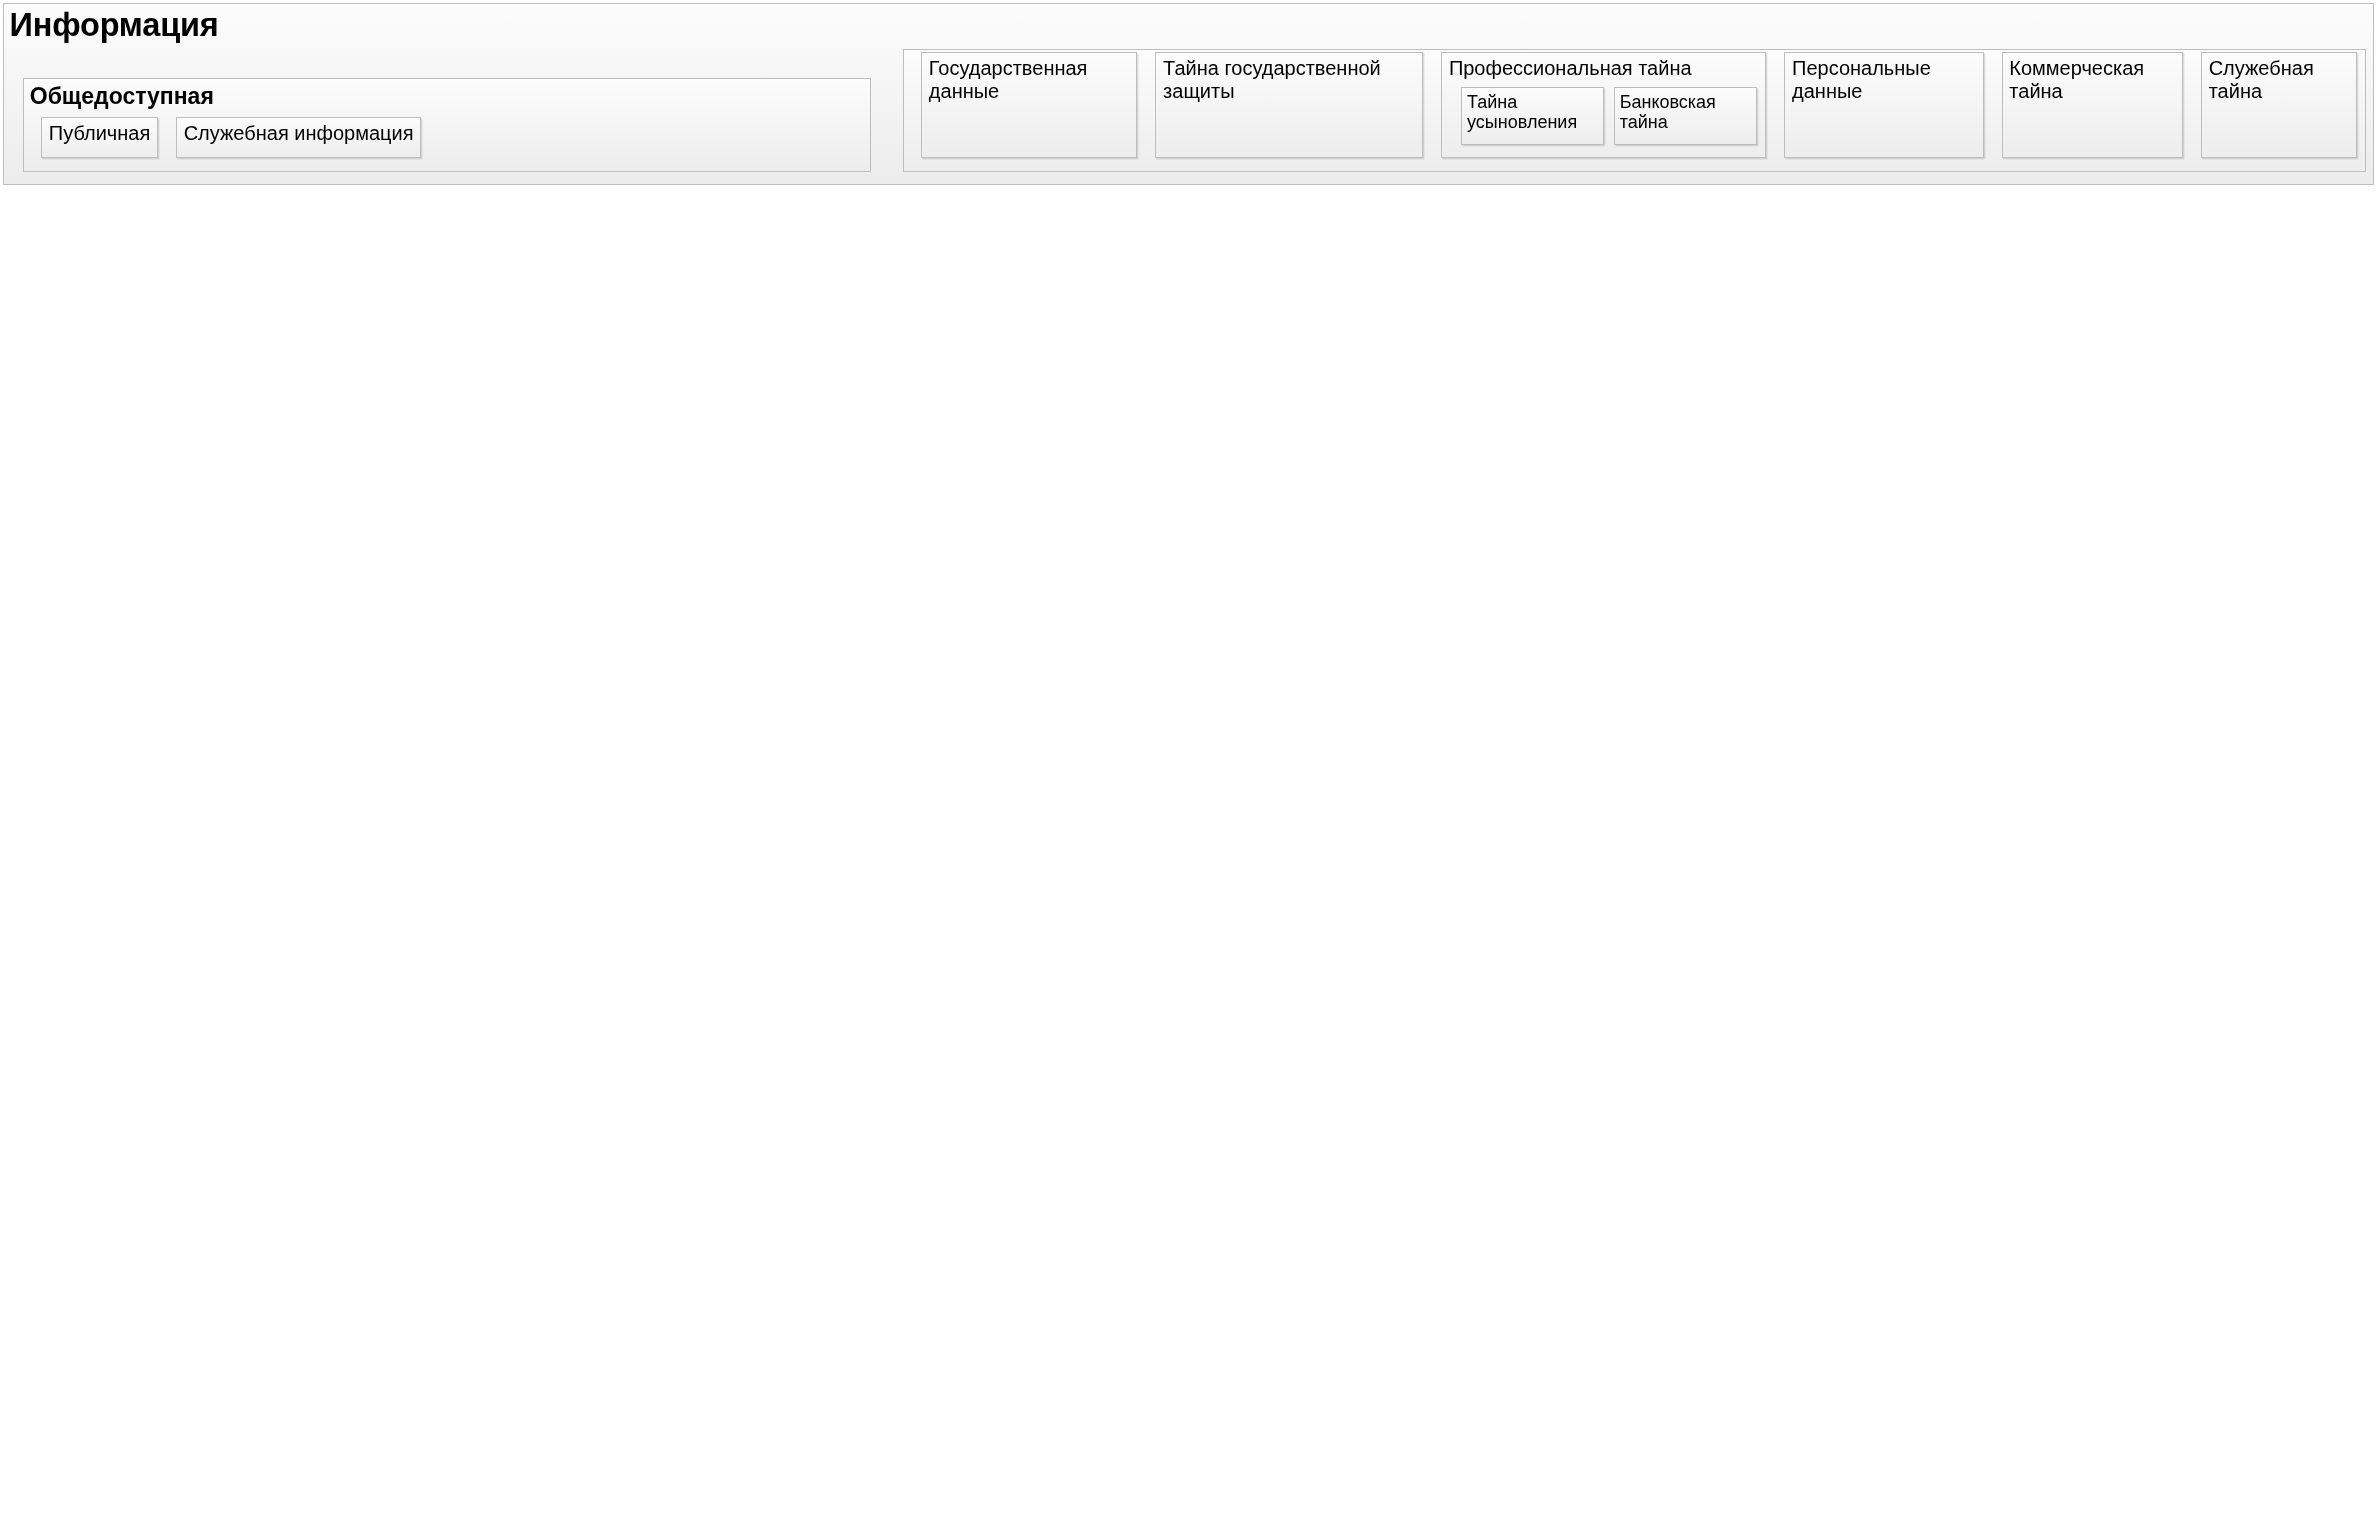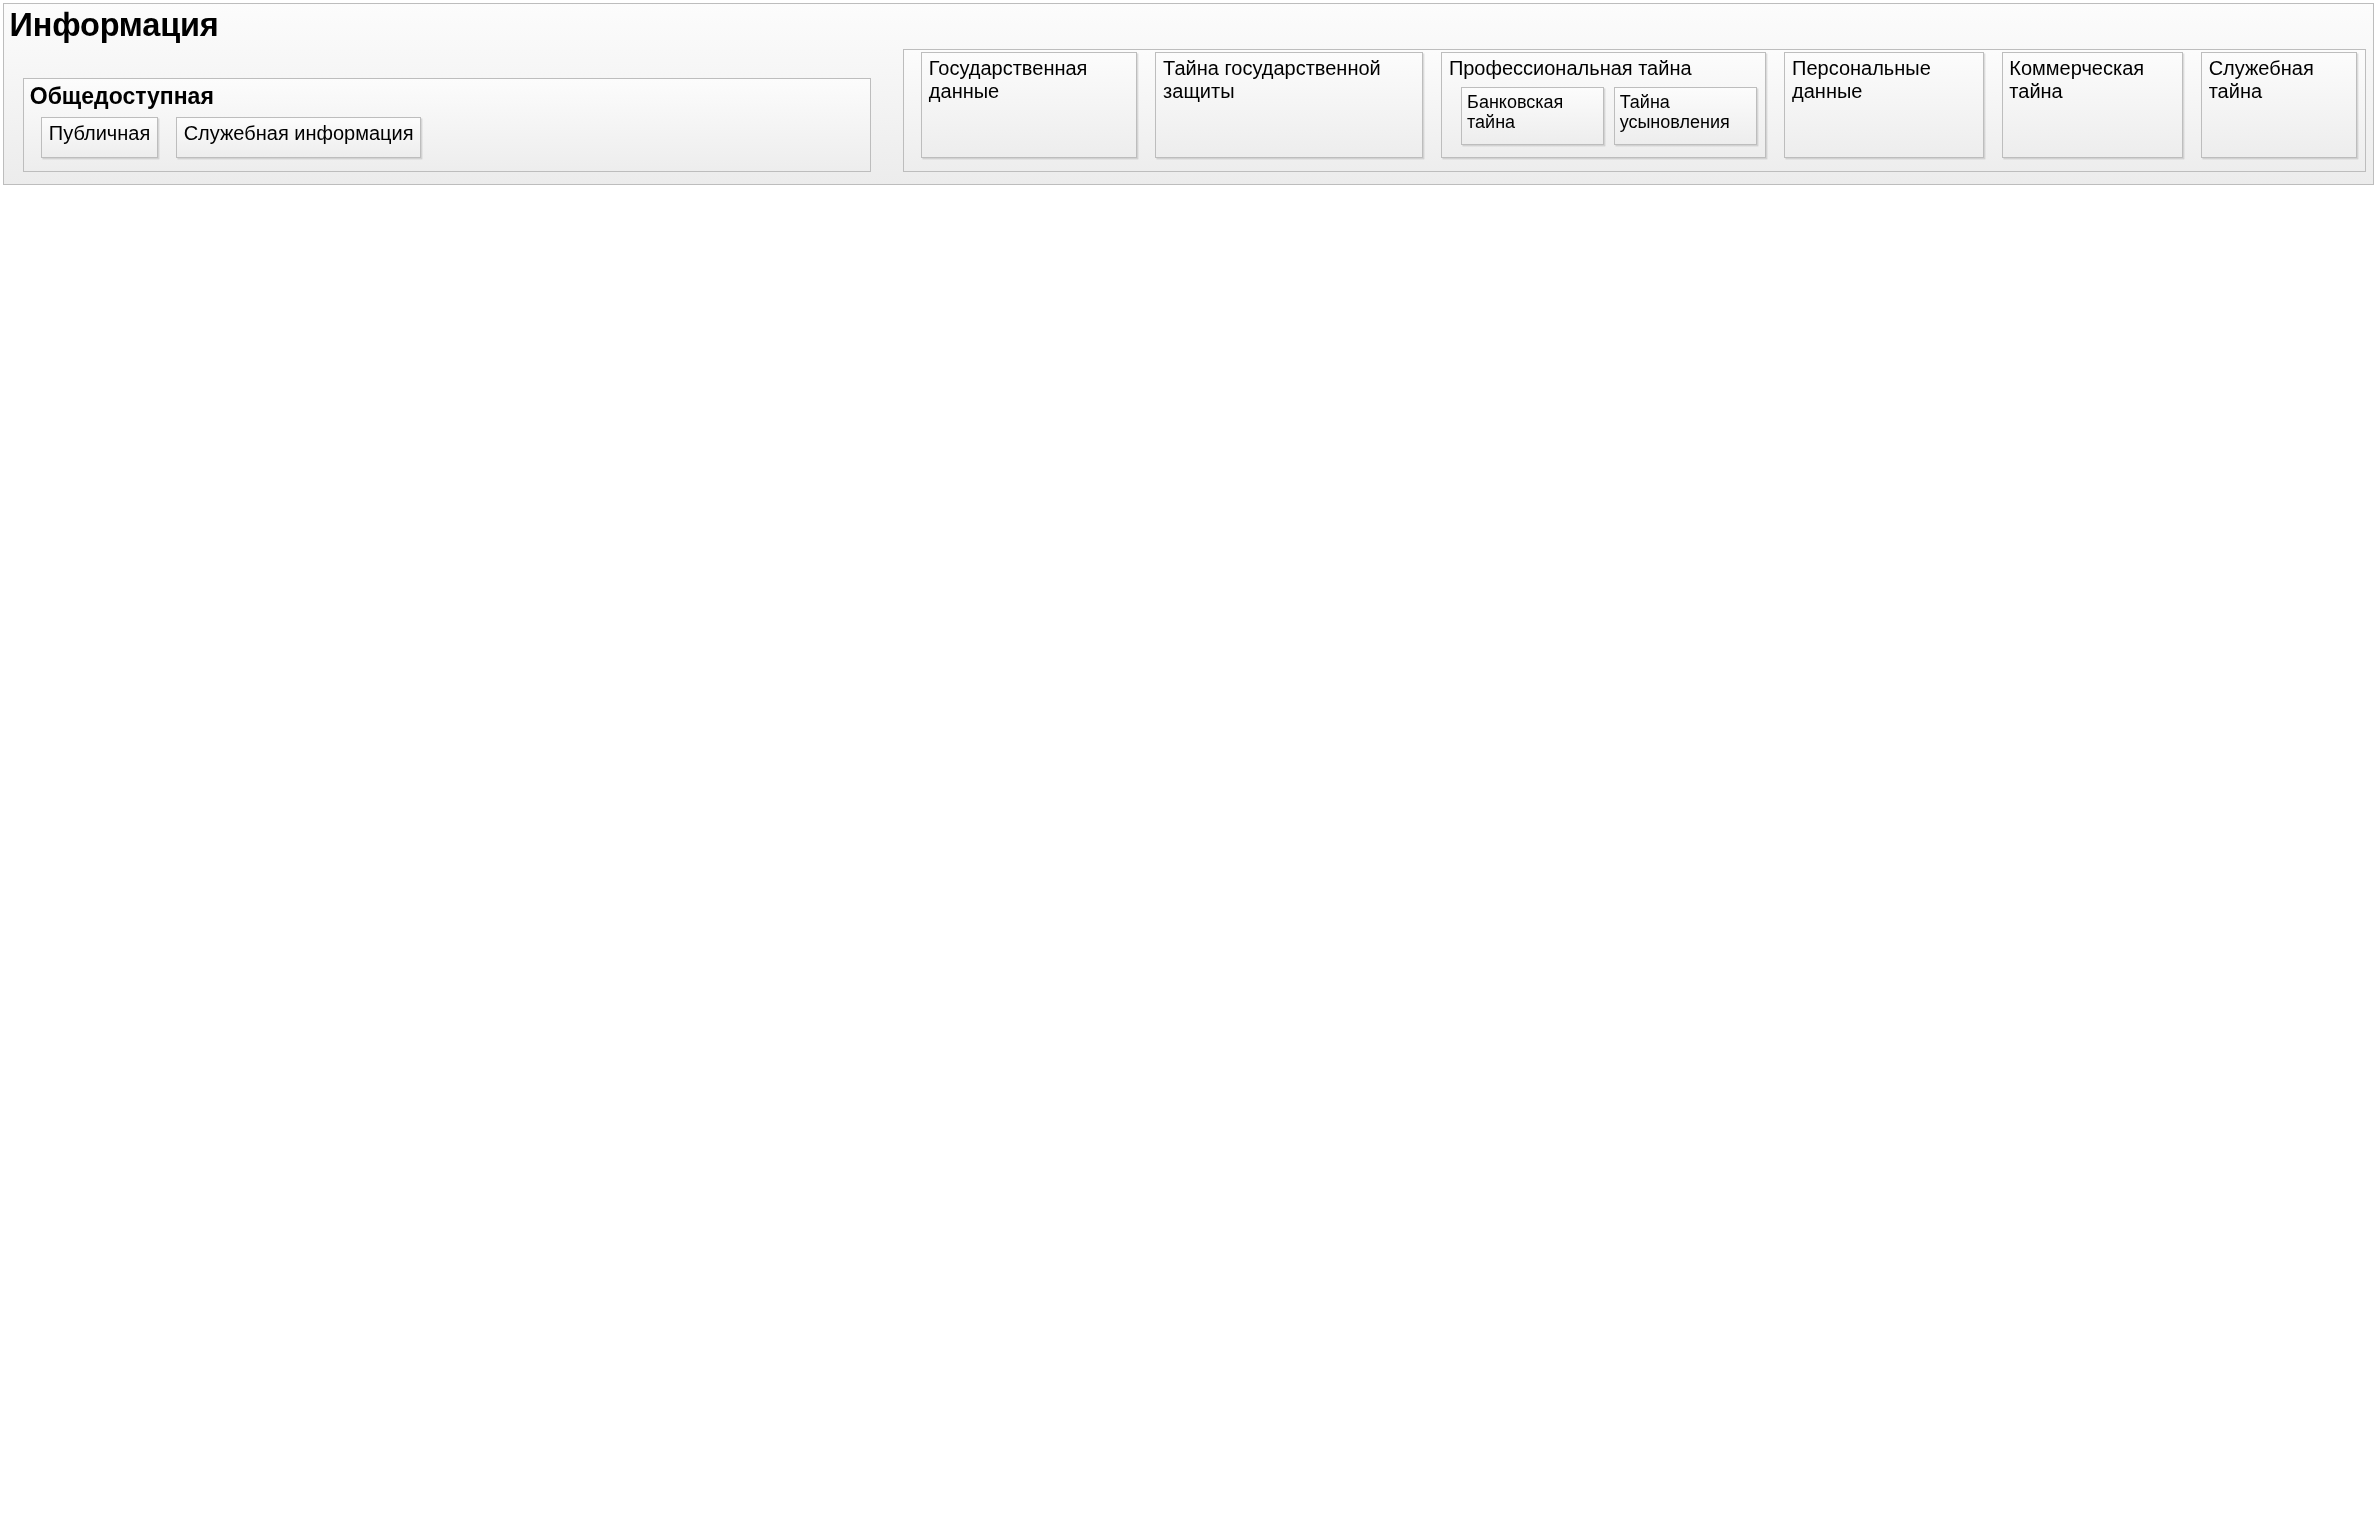--- a/index.html
+++ b/index.html
@@ -108,22 +108,22 @@
           <div class="card-label">Государственная данные</div>
         </div>
 
         <div class="card">
           <div class="card-label">Тайна государственной защиты</div>
         </div>
 
         <div class="card subgroup">
           <div class="card-label">Профессиональная тайна</div>
           <div class="subitems">
+            <div class="subcard">Тайна усыновления</div>
             <div class="subcard">Банковская тайна</div>
-            <div class="subcard">Тайна усыновления</div>
           </div>
         </div>
 
         <div class="card">
           <div class="card-label">Персональные данные</div>
         </div>
 
         <div class="card">
           <div class="card-label">Коммерческая тайна</div>
         </div>

